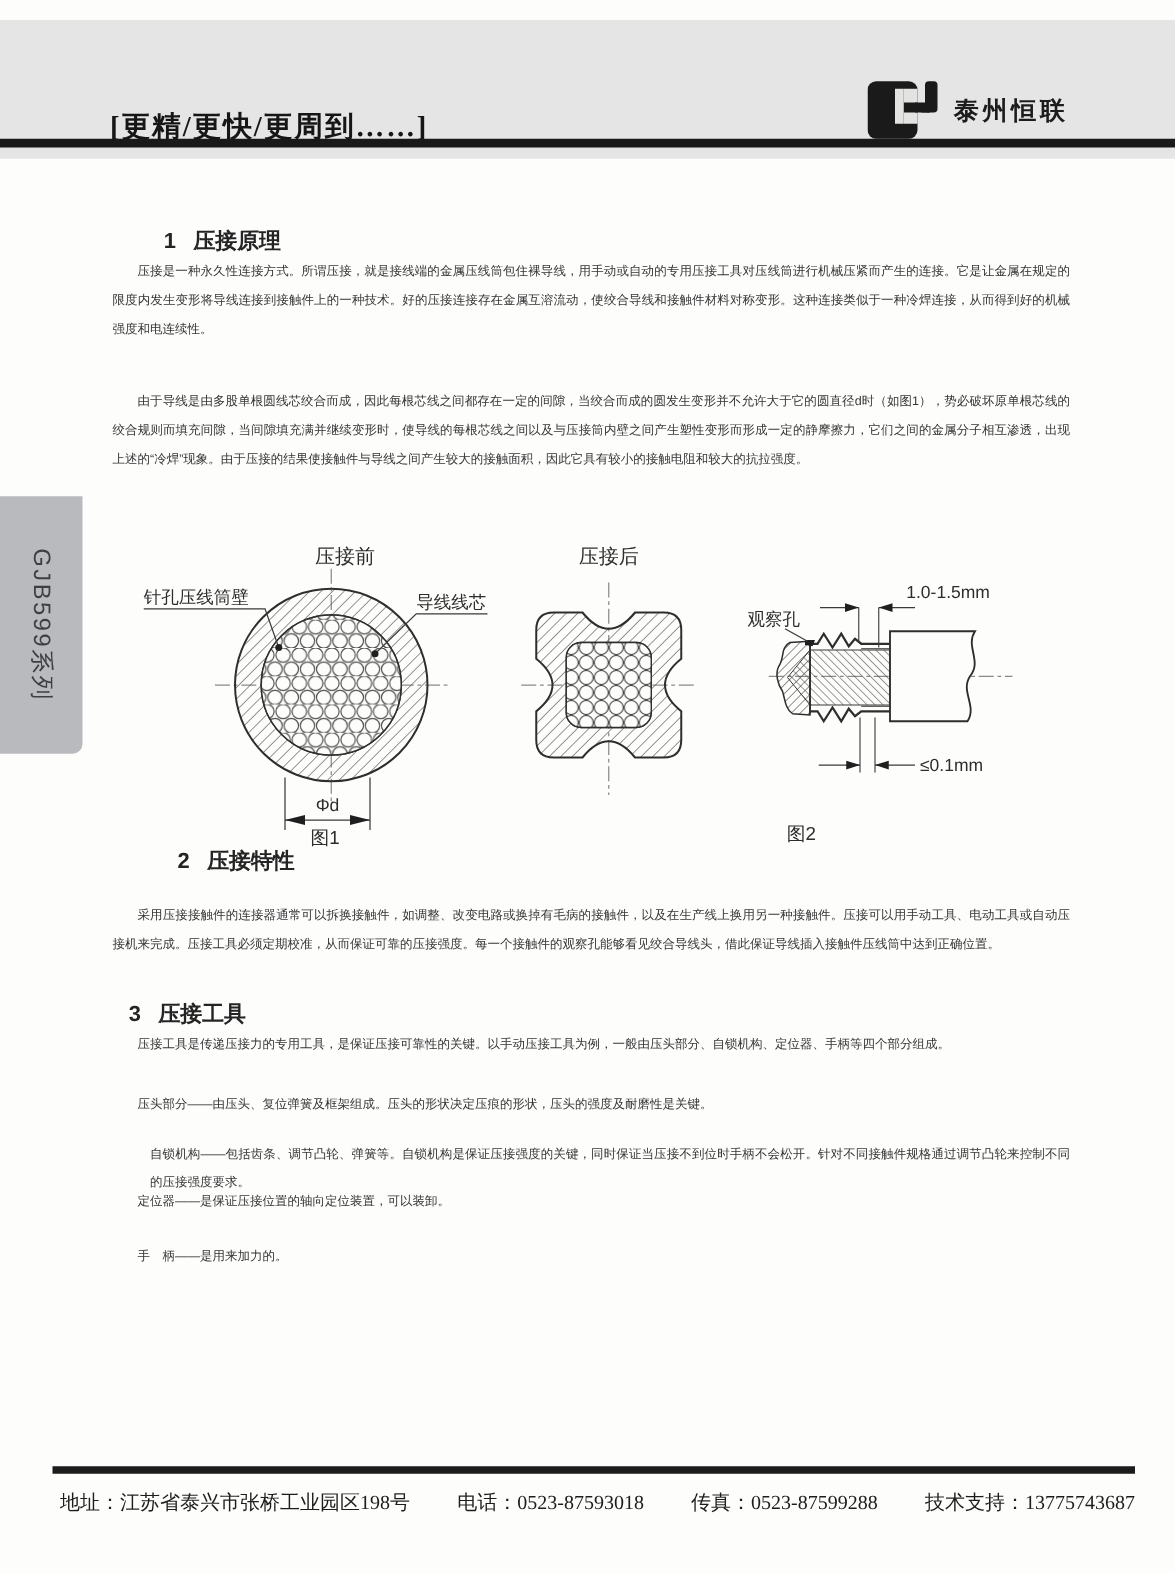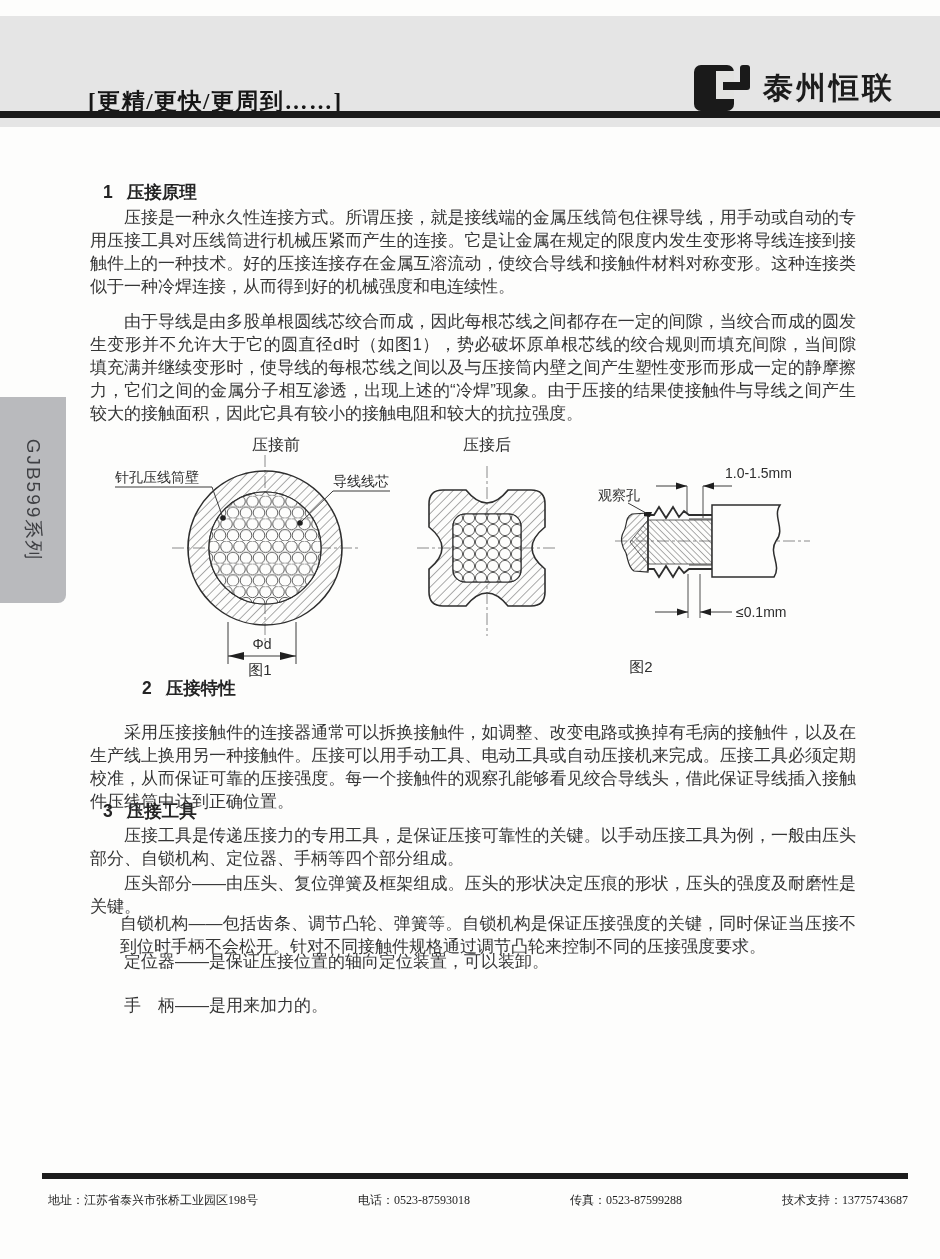--- a/index.html
+++ b/index.html
@@ -7,46 +7,46 @@
     position:relative; width:940px; height:1259px; overflow:hidden;
     background:#fdfdfc; font-family:"Liberation Sans", sans-serif; color:#333333;
   }
   
   .header { position:absolute; left:0; top:16px; width:940px; height:111px; background:#e5e5e5; }
   .slogan {
     position:absolute; left:88px; top:70px; font-family:"Liberation Serif", serif;
     font-size:23px; font-weight:bold; letter-spacing:1.5px; color:#161616; white-space:nowrap;
   }
   .logo { position:absolute; left:694px; top:48px; display:flex; align-items:center; gap:9px; }
-  .brand-text { font-size:30px; font-weight:bold; letter-spacing:3px; color:#1c1c1c; white-space:nowrap; }
+  .brand-text { font-size:20px; font-weight:bold; letter-spacing:3px; color:#1c1c1c; white-space:nowrap; }
   .black-bar { position:absolute; left:0; top:111px; width:940px; height:7px; background:#1a1a1a; }
   
   .side-tab {
     position:absolute; left:0; top:397px; width:66px; height:206px; background:#b9babd;
     border-radius:0 0 8px 0; display:flex; align-items:center; justify-content:center;
   }
   .side-tab span {
     transform:rotate(90deg); white-space:nowrap; font-size:19px; letter-spacing:2px; color:#3e3f43;
   }
   
   .sec-h { position:absolute; left:103px; font-size:17.5px; font-weight:bold; color:#242424; white-space:nowrap; }
   .sec-h .num { margin-right:14px; }
   .para {
-    position:absolute; left:90px; width:766px; font-size:17px; line-height:23px;
+    position:absolute; left:90px; width:766px; font-size:10px; line-height:23px;
     text-align:justify; text-indent:2em; color:#353535; margin:0;
   }
   .para.block-indent { left:120px; width:736px; text-indent:0;margin-top:16px; }
   
   .fig { position:absolute; }
   svg text { font-family:"Liberation Sans", sans-serif; fill:#2d2d2d; }
   
   .footer-line { position:absolute; left:42px; top:1173px; width:866px; height:6px; background:#1c1c1c; }
   .footer-text {
     position:absolute; left:48px; top:1192px; width:860px; display:flex; justify-content:space-between;
-    font-family:"Liberation Serif", serif; font-size:12px; color:#1d1d1d; white-space:nowrap;
+    font-family:"Liberation Serif", serif; font-size:16px; color:#1d1d1d; white-space:nowrap;
   }
 </style>
 </head>
 <body>
 
 <div class="page">
 
   <div class="header">
     <div class="slogan">[更精/更快/更周到……]</div>
     <div class="logo">
@@ -61,21 +61,21 @@
       </svg>
       <span class="brand-text">泰州恒联</span>
     </div>
   </div>
   <div class="black-bar"></div>
 
   <div class="side-tab">
     <span>GJB599系列</span>
   </div>
 
-  <div class="sec-h" style="top:180px;">
+  <div class="sec-h" style="top:180px;margin-left:28px;">
     <span class="num">1</span><span>压接原理</span>
   </div>
   <p class="para" style="top:206px;">压接是一种永久性连接方式。所谓压接，就是接线端的金属压线筒包住裸导线，用手动或自动的专用压接工具对压线筒进行机械压紧而产生的连接。它是让金属在规定的限度内发生变形将导线连接到接触件上的一种技术。好的压接连接存在金属互溶流动，使绞合导线和接触件材料对称变形。这种连接类似于一种冷焊连接，从而得到好的机械强度和电连续性。</p>
   <p class="para" style="top:310px;">由于导线是由多股单根圆线芯绞合而成，因此每根芯线之间都存在一定的间隙，当绞合而成的圆发生变形并不允许大于它的圆直径d时（如图1），势必破坏原单根芯线的绞合规则而填充间隙，当间隙填充满并继续变形时，使导线的每根芯线之间以及与压接筒内壁之间产生塑性变形而形成一定的静摩擦力，它们之间的金属分子相互渗透，出现上述的“冷焊”现象。由于压接的结果使接触件与导线之间产生较大的接触面积，因此它具有较小的接触电阻和较大的抗拉强度。</p>
 
   <svg class="fig" style="left:90px; top:428px;" width="330" height="252" viewBox="0 0 330 252">
     <defs>
       <pattern id="hatchA" width="6.5" height="6.5" patternUnits="userSpaceOnUse" patternTransform="rotate(45)">
         <line x1="0" y1="0" x2="0" y2="6.5" stroke="#555555" stroke-width="1"></line>
       </pattern>

